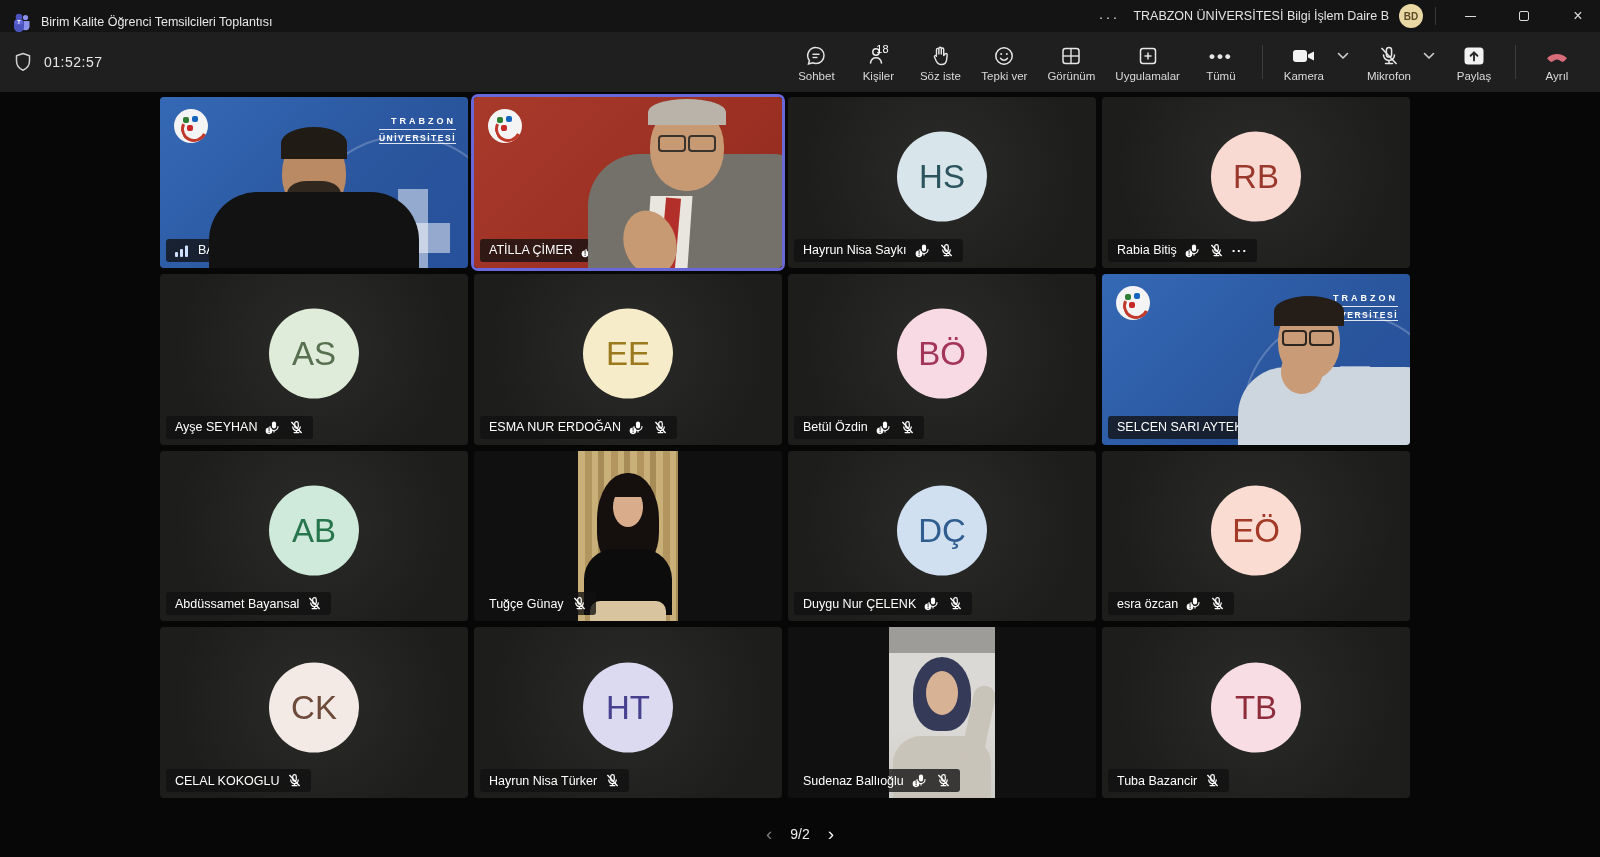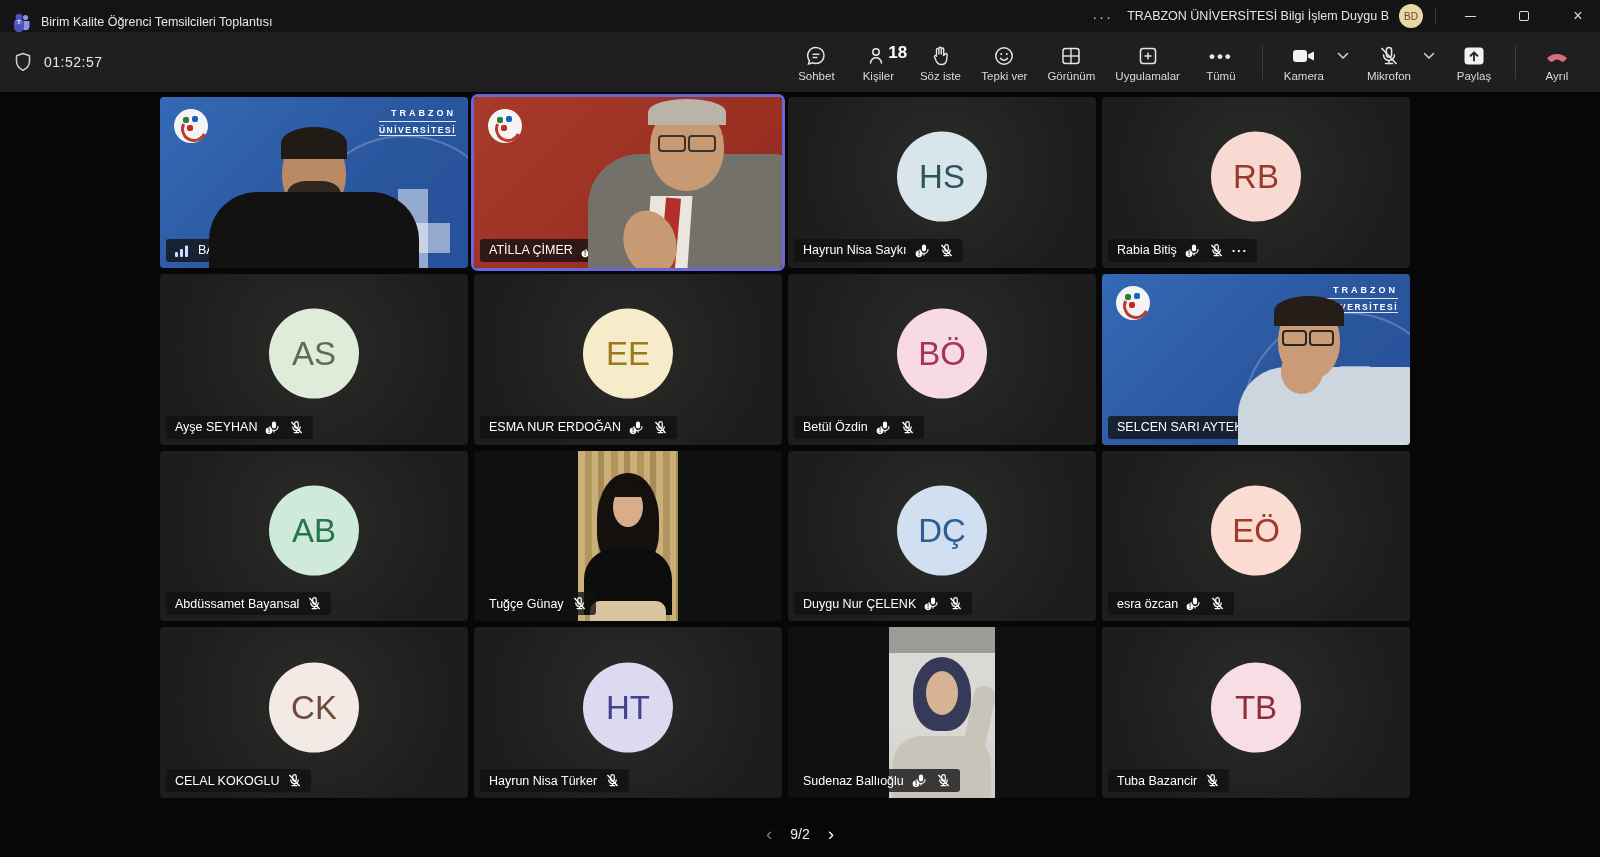--- a/index.html
+++ b/index.html
@@ -7,37 +7,37 @@
     font-family:"Liberation Sans", sans-serif; color:#fff; }
 
   
   .titlebar { height:32px; background:#141414; display:flex; align-items:flex-end; }
   .tb-app { display:flex; align-items:center; gap:9px; padding-left:12px; flex:1; }
   .tb-title { font-size:12.5px; color:#e8e8e8; }
   .tb-right { display:flex; align-items:center; gap:10px; }
   .tb-overflow { color:#cfcfcf; font-size:15px; letter-spacing:2px; padding:0 4px; }
   .tb-account { font-size:12.5px; color:#e4e4e4; }
   .tb-avatar { width:24px; height:24px; border-radius:50%; background:#e9d7a4; color:#5d4b27;
-    font-size:10px; font-weight:normal; display:flex; align-items:center; justify-content:center; }
+    font-size:10px; font-weight:bold; display:flex; align-items:center; justify-content:center; }
   .tb-sep { width:1px; height:18px; background:#3a3a3a; margin:0 2px; }
   .win-btn { width:44px; height:32px; display:flex; align-items:center; justify-content:center; color:#dcdcdc; }
   .win-min-glyph { width:11px; height:0; border-top:1.4px solid #dcdcdc; display:block; }
   .win-max-glyph { width:10px; height:10px; border:1.3px solid #dcdcdc; border-radius:2px; display:block; }
   .win-close-glyph { font-size:16px; line-height:1; }
 
   
   .toolbar { height:60px; background:#1f1f1f; display:flex; align-items:center; padding:0 14px; }
   .ctrl-left { display:flex; align-items:center; gap:12px; flex:1; }
   .timer { font-size:14px; color:#e6e6e6; letter-spacing:.5px; }
   .ctrl-right { display:flex; align-items:center; gap:4px; }
   .tb-btn { display:flex; flex-direction:column; align-items:center; justify-content:center;
     gap:3px; min-width:58px; padding:4px 8px 2px; border-radius:4px; position:relative; cursor:pointer; }
   .tb-btn .ic { height:22px; display:flex; align-items:flex-end; justify-content:center; position:relative; }
   .tb-btn .lb { font-size:11.5px; color:#d9d9d9; white-space:nowrap; }
-  .tb-badge { position:absolute; top:-2px; left:21px; font-size:17px; font-weight:bold; color:#fff; }
+  .tb-badge { position:absolute; top:-2px; left:9px; font-size:11px; font-weight:normal; color:#fff; }
   .tb-divider { width:1px; height:34px; background:#3c3c3c; margin:0 8px; }
   .chev-btn { width:20px; height:40px; display:flex; align-items:center; justify-content:center; margin:0 2px 12px -4px; cursor:pointer; }
   .leave .lb { color:#d9d9d9; }
   .more-dots { color:#e6e6e6; font-size:17px; font-weight:bold; letter-spacing:2px; line-height:20px; }
 
   
   .stage { position:relative; height:765px; background:#070707; }
   .grid { position:absolute; left:160px; top:5px; width:1250px; height:701px;
     display:grid; grid-template-columns:repeat(4,1fr); grid-template-rows:repeat(4,1fr); gap:6px; }
   .tile { position:relative; border-radius:4px; overflow:hidden;
@@ -58,21 +58,21 @@
   .scene.blue { background:linear-gradient(135deg,#3569b5 0%,#2a569e 60%,#27519a 100%); }
   .scene.red  { background:linear-gradient(135deg,#a83a2b 0%,#92291d 100%); }
   .uni-logo { position:absolute; left:14px; top:12px; width:34px; height:34px; border-radius:50%;
     background:#f4f4f4; }
   .uni-logo::before { content:""; position:absolute; left:9px; top:8px; width:6px; height:6px; border-radius:2px;
     background:#2e7d32; box-shadow:9px -1px 0 #1565c0, 4px 8px 0 #c62828; }
   .uni-logo::after { content:""; position:absolute; left:7px; top:7px; width:20px; height:20px;
     border:3px solid transparent; border-bottom-color:#c0392b; border-left-color:#c0392b; border-radius:50%;
     transform:rotate(-20deg); }
   .brandtxt { position:absolute; top:11px; right:12px; text-align:right; color:#fff; font-weight:bold; }
-  .brandtxt .l1 { font-size:9px; letter-spacing:3px; padding-bottom:3px; border-bottom:1px solid rgba(255,255,255,.85); }
+  .brandtxt .l1 { font-size:9px; letter-spacing:3px; padding-bottom:3px; border-bottom:1px solid rgba(255,255,255,.85);margin-top:8px; }
   .brandtxt .l2 { font-size:8.5px; letter-spacing:1.5px; padding-top:3px; border-bottom:1px solid rgba(255,255,255,.85); }
   .wm { position:absolute; width:210px; height:210px; right:-42px; top:38px; border-radius:50%;
     border:2px solid rgba(255,255,255,.22); }
   .wm::before { content:""; position:absolute; left:96px; top:52px; width:30px; height:110px; background:rgba(255,255,255,.5); }
   .wm::after  { content:""; position:absolute; left:74px; top:86px; width:74px; height:30px; background:rgba(255,255,255,.5); }
 
   
   .p-bayram .head { position:absolute; left:50%; top:36px; transform:translateX(-50%); width:64px; height:80px;
     border-radius:50% 50% 46% 46%; background:#b98a63; z-index:2; }
   .p-bayram .hair { position:absolute; left:50%; top:30px; transform:translateX(-50%); width:66px; height:32px;
@@ -159,21 +159,21 @@
         <circle cx="7" cy="5" r="3.3" fill="#4b53bc"></circle>
         <path d="M2 9 h10 v6.2 a5 5 0 0 1 -10 0 z" fill="#4b53bc"></path>
         <rect x="3" y="7.6" width="8" height="5" rx="1" fill="#5b64d3"></rect>
         <text x="7" y="11.8" font-size="5.5" fill="#fff" text-anchor="middle" font-weight="bold">T</text>
       </svg>
     </span>
     <span class="tb-title">Birim Kalite Öğrenci Temsilcileri Toplantısı</span>
   </div>
   <div class="tb-right">
     <span class="tb-overflow">···</span>
-    <span class="tb-account">TRABZON ÜNİVERSİTESİ Bilgi İşlem Duygu B</span>
+    <span class="tb-account">TRABZON ÜNİVERSİTESİ Bilgi İşlem Daire B</span>
     <span class="tb-avatar">BD</span>
     <span class="tb-sep"></span>
     <span class="win-btn">
         <span class="win-min-glyph"></span>
       </span>
     <span class="win-btn">
         <span class="win-max-glyph"></span>
       </span>
     <span class="win-btn">
         <span class="win-close-glyph">×</span>

